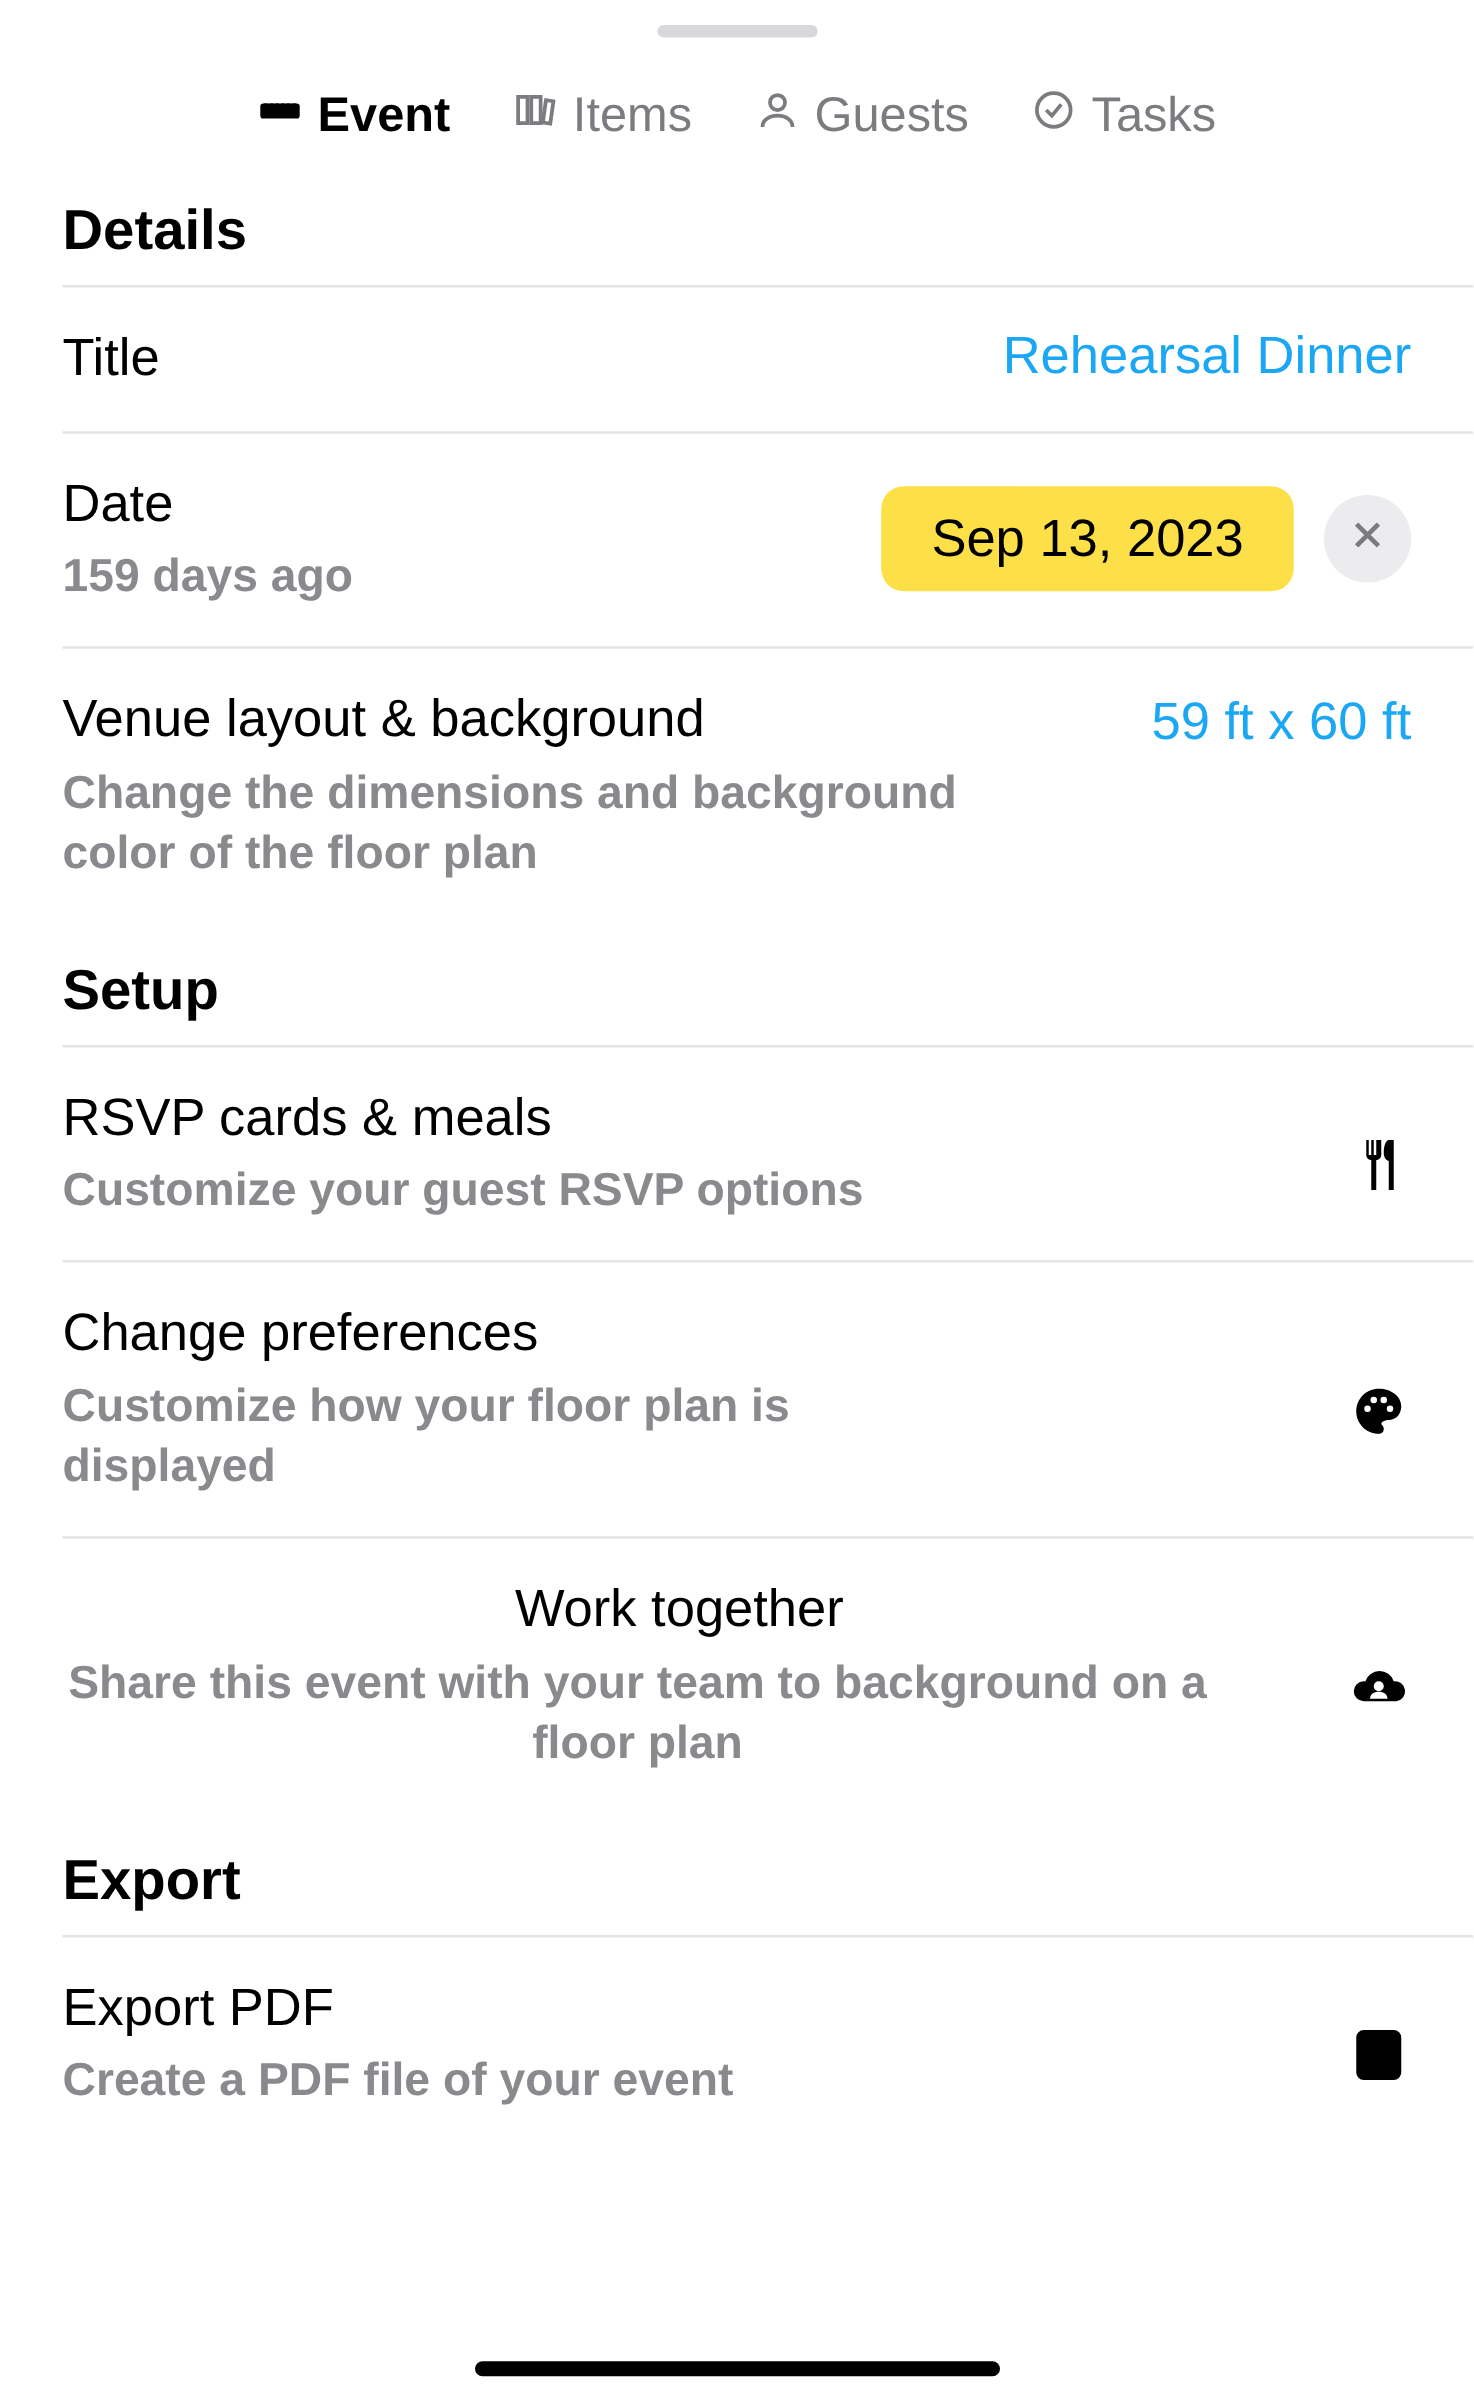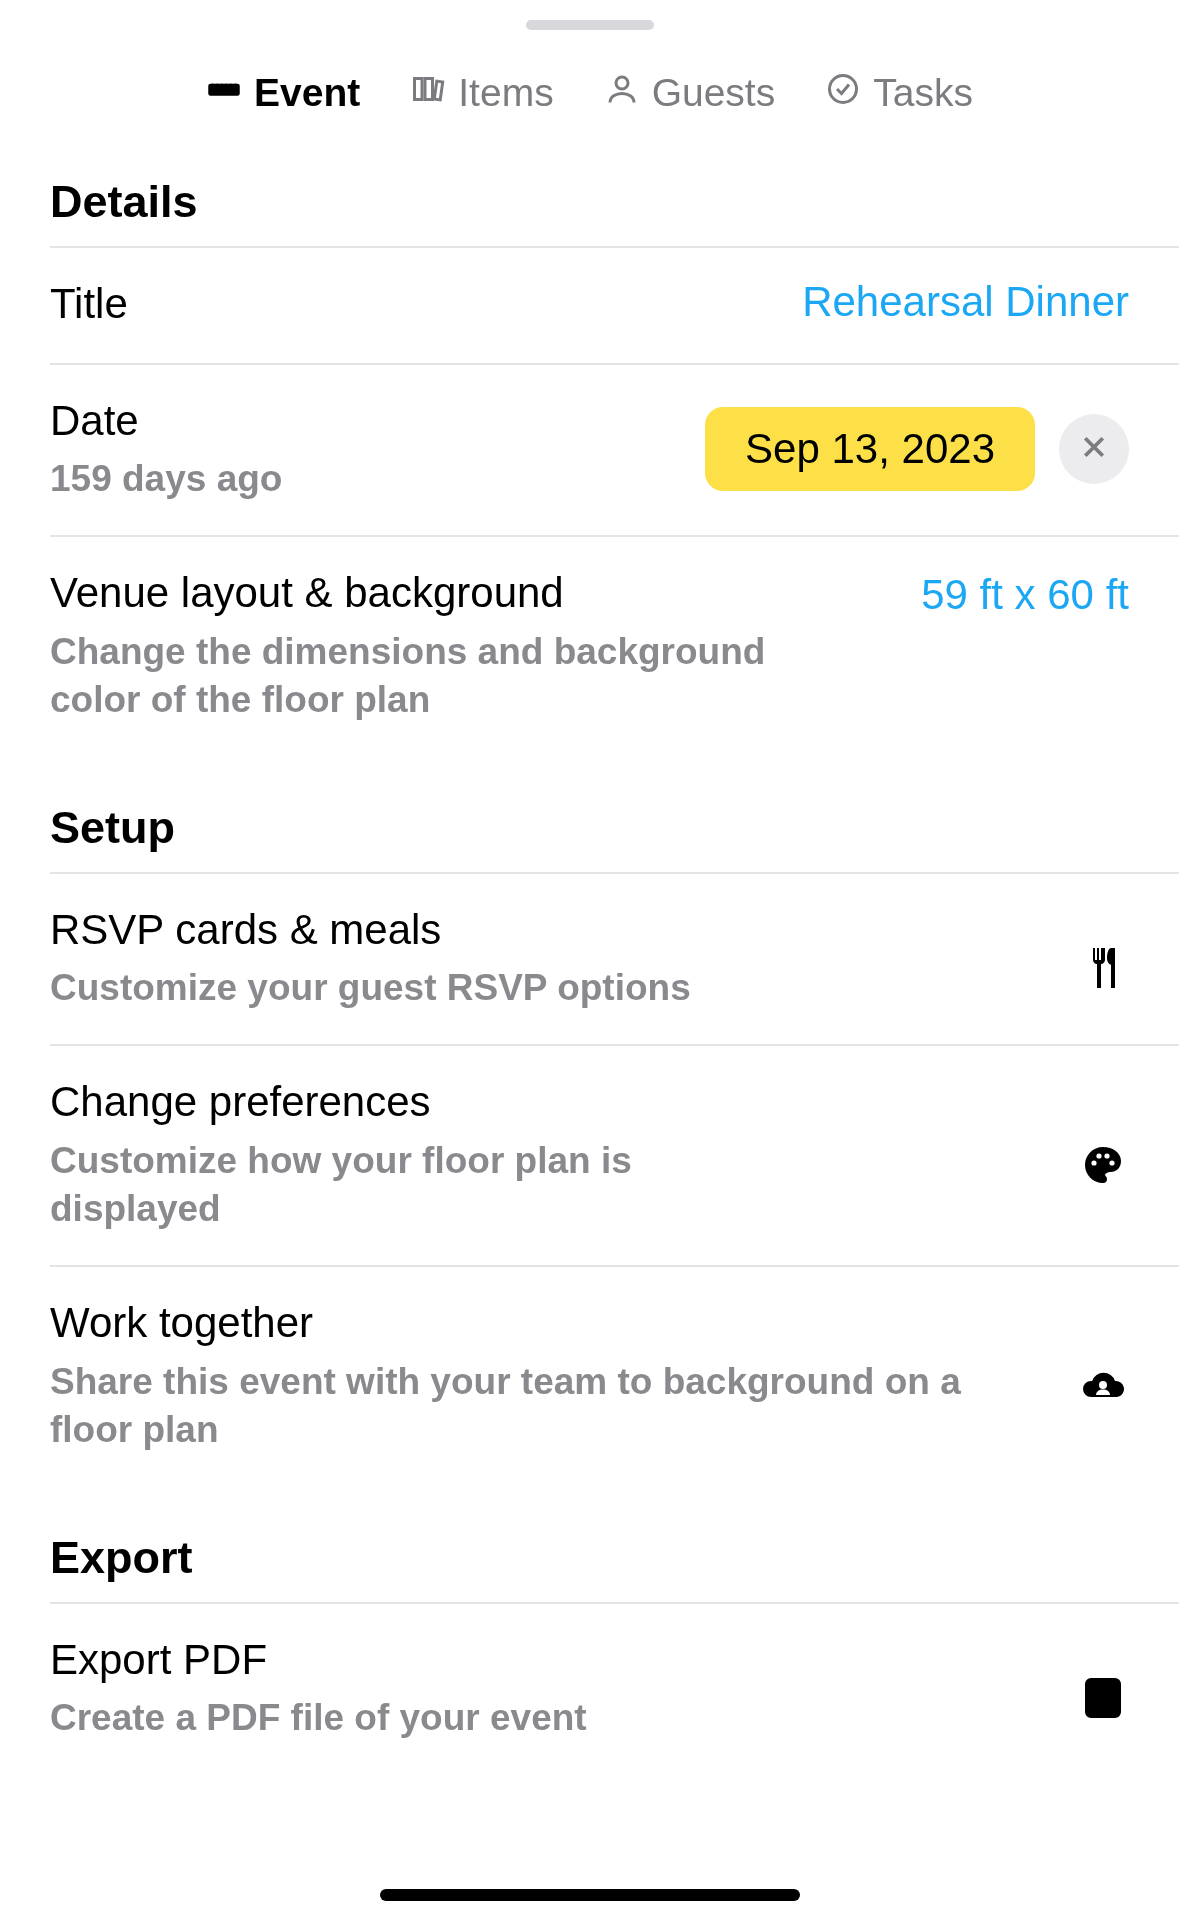--- a/index.html
+++ b/index.html
@@ -47,21 +47,21 @@
   }
   .tab.active { color: #000; font-weight: 600; }
   .tab svg { width: 36px; height: 36px; }
   .tab.active svg { stroke: #000; fill: #000; }
   .content {
     padding: 0 50px;
   }
   .section-header {
     font-size: 45px;
     font-weight: 700;
-    margin-top: 46px;
+    margin-top: 28px;
     margin-bottom: 18px;
   }
   .section-divider {
     border: none;
     border-top: 2px solid #e4e4e6;
     margin: 0 -50px 0 0;
   }
   .row {
     display: flex;
     align-items: flex-start;
@@ -255,21 +255,21 @@
         <svg viewBox="0 0 24 24">
             <path d="M12 3C7 3 3 7 3 12s4 9 9 9c1.5 0 2-1 2-2 0-.6-.3-1.1-.7-1.5-.4-.4-.3-1 .2-1.3.9-.5 1.5-.7 2.5-.7 2.5 0 5-2 5-5.5C21 6 17 3 12 3z"></path>
             <circle cx="7.5" cy="11" r="1.3" fill="#fff"></circle>
             <circle cx="10" cy="7.5" r="1.3" fill="#fff"></circle>
             <circle cx="14" cy="7.5" r="1.3" fill="#fff"></circle>
             <circle cx="16.5" cy="11" r="1.3" fill="#fff"></circle>
           </svg>
       </div>
     </div>
 
-    <div class="row" style="border-bottom:none;">
+    <div class="row" style="border-bottom:none;text-align:center;">
       <div class="row-left">
         <div class="row-title">Work together</div>
         <div class="row-sub" style="max-width:920px;">Share this event with your team to background on a floor plan</div>
       </div>
       <div class="row-icon">
         <svg viewBox="0 0 24 24">
             <path d="M19 18H6a4 4 0 010-8c.2 0 .4 0 .6.05A6 6 0 0118 10a4 4 0 011 8z"></path>
             <circle cx="12" cy="12" r="2" fill="#fff"></circle>
             <path d="M8.5 17c0-1.8 1.6-2.8 3.5-2.8s3.5 1 3.5 2.8" fill="#fff"></path>
           </svg>

